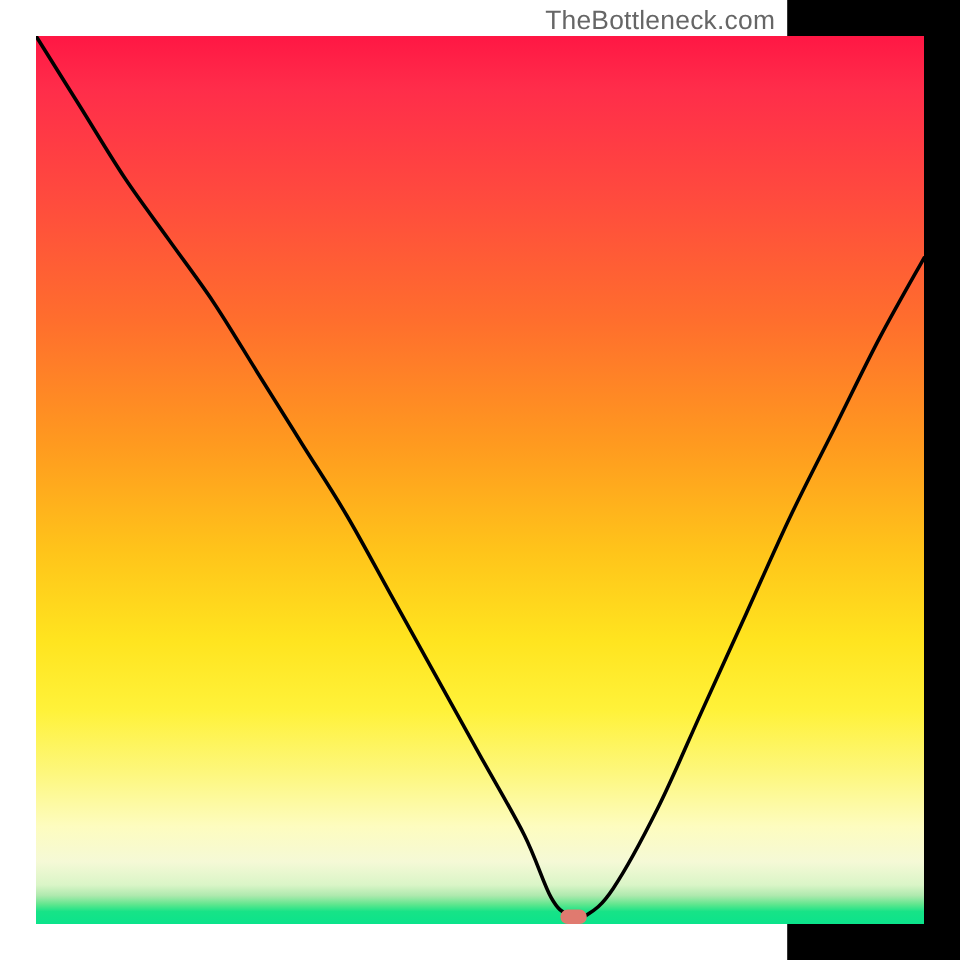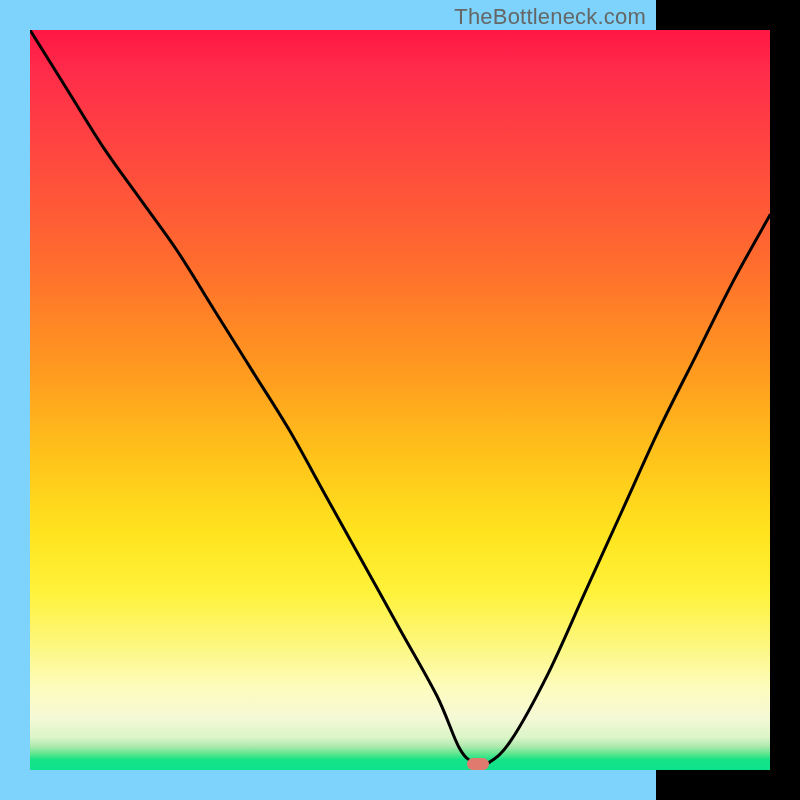--- a/index.html
+++ b/index.html
@@ -8,21 +8,21 @@
     width: 800px;
     height: 800px;
     background: #000;
     overflow: hidden;
     font-family: Arial, Helvetica, sans-serif;
   }
   .frame {
     position: relative;
     width: 656px;
     height: 800px;
-    background: #7dd3fc;
+    background: #ffffff;
   }
   .watermark {
     position: absolute;
     top: 4px;
     right: 10px;
     color: #666;
     font-size: 22px;
     font-weight: 500;
     letter-spacing: 0.2px;
     z-index: 50;

